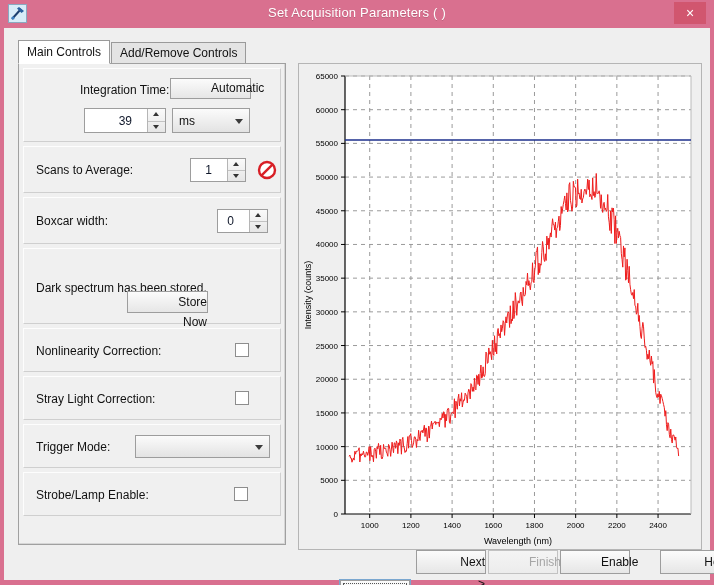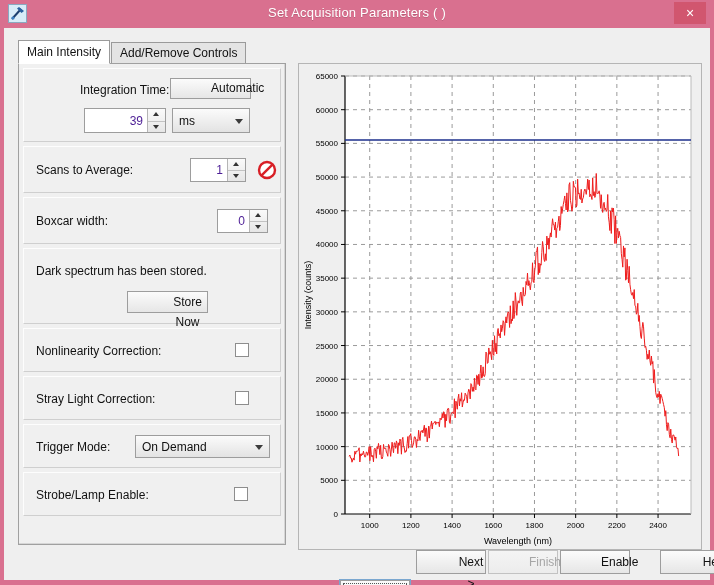--- a/index.html
+++ b/index.html
@@ -66,32 +66,32 @@
     position:absolute;left:0;width:258px;box-sizing:border-box;
     background:#f0f0f0;border:1px solid #cfcfcf;
     border-top-color:#fdfdfd;border-left-color:#fdfdfd;
   }
   .lbl{
     position:absolute;font-size:12px;color:#111;white-space:nowrap;
   }
   
   .btn{
     font-size:12px;color:#111;background:linear-gradient(#fbfbfb,#e6e6e6);
-    border:1px solid #9d9d9d;box-sizing:border-box;text-align:center;
+    border:1px solid #9d9d9d;box-sizing:border-box;text-align:right;
     cursor:pointer;
     padding-left:40px;
   }
   .spin-wrap{
     position:absolute;box-sizing:border-box;
     border:1px solid #9d9d9d;background:#ffffff;
   }
   .spin-val{
     position:absolute;left:0;top:0;right:17px;bottom:0;
-    font-size:12px;color:#4c1d95;text-align:right;line-height:1;
-    padding-right:5px;display:flex;align-items:center;justify-content:flex-end;
+    font-size:12px;color:#0f172a;text-align:right;line-height:1;
+    padding-right:16px;display:flex;align-items:center;justify-content:flex-end;
   }
   .spin-btns{
     position:absolute;right:0;top:0;width:17px;bottom:0;
     background:linear-gradient(#fafafa,#e6e6e6);border-left:1px solid #b5b5b5;
   }
   .spin-up,.spin-dn{
     position:absolute;left:0;width:17px;height:50%;cursor:pointer;
   }
   .spin-up{top:0;border-bottom:1px solid #c2c2c2;}
   .spin-dn{bottom:0;}
@@ -163,21 +163,21 @@
         <circle cx="4" cy="13" r="1.6" fill="#3a7fc1"></circle>
       </svg>
     </div>
     <div class="title-text">Set Acquisition Parameters ( )</div>
     <div class="close-btn">×</div>
   </div>
 
   <div class="client">
 
     <div class="tabstrip">
-      <div class="tab tab-main active">Main Intensity</div>
+      <div class="tab tab-main active">Main Controls</div>
       <div class="tab tab-add">Add/Remove Controls</div>
     </div>
 
     <div class="panel">
       <div class="panel-inner">
 
         <div class="row" style="top:0;height:74px;">
           <div class="lbl" style="left:56px;top:14px;">Integration Time:</div>
           <div class="btn" style="position:absolute;left:146px;top:9px;width:81px;height:21px;line-height:19px;">Automatic</div>
 
@@ -217,38 +217,37 @@
           <div class="spin-wrap" style="left:193px;top:11px;width:51px;height:24px;">
             <div class="spin-val">0</div>
             <div class="spin-btns">
               <div class="spin-up"></div>
               <div class="spin-dn"></div>
             </div>
           </div>
         </div>
 
         <div class="row" style="top:180px;height:76px;">
-          <div class="lbl" style="left:12px;top:15px;">Dark spectrum has been stored.</div>
+          <div class="lbl" style="left:12px;top:32px;">Dark spectrum has been stored.</div>
           <div class="btn" style="position:absolute;left:93px;top:42px;width:81px;height:22px;line-height:20px;margin-left:10px;">Store Now</div>
         </div>
 
         <div class="row" style="top:260px;height:44px;">
           <div class="lbl" style="left:12px;top:15px;">Nonlinearity Correction:</div>
           <div class="checkbox" style="left:211px;top:14px;"></div>
         </div>
 
         <div class="row" style="top:308px;height:44px;">
           <div class="lbl" style="left:12px;top:15px;">Stray Light Correction:</div>
           <div class="checkbox" style="left:211px;top:14px;"></div>
         </div>
 
         <div class="row" style="top:356px;height:44px;">
           <div class="lbl" style="left:12px;top:15px;">Trigger Mode:</div>
           <div class="combo" style="left:111px;top:10px;width:135px;height:23px;">
-            <div class="combo-txt">On Demand</div>
             <div class="combo-arrow"></div>
           </div>
         </div>
 
         <div class="row" style="top:404px;height:44px;">
           <div class="lbl" style="left:12px;top:15px;">Strobe/Lamp Enable:</div>
           <div class="checkbox" style="left:210px;top:14px;"></div>
         </div>
 
       </div>

